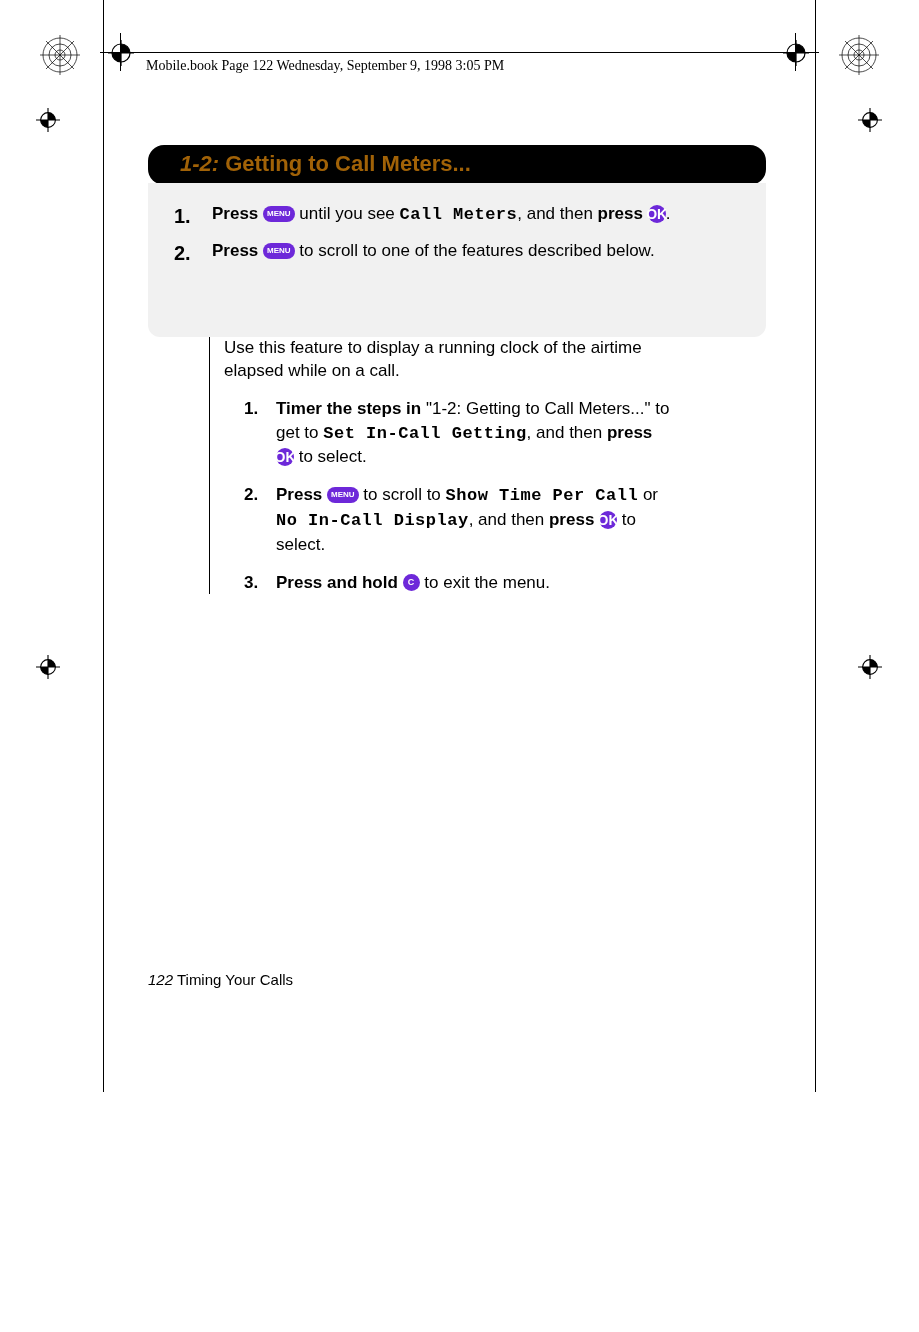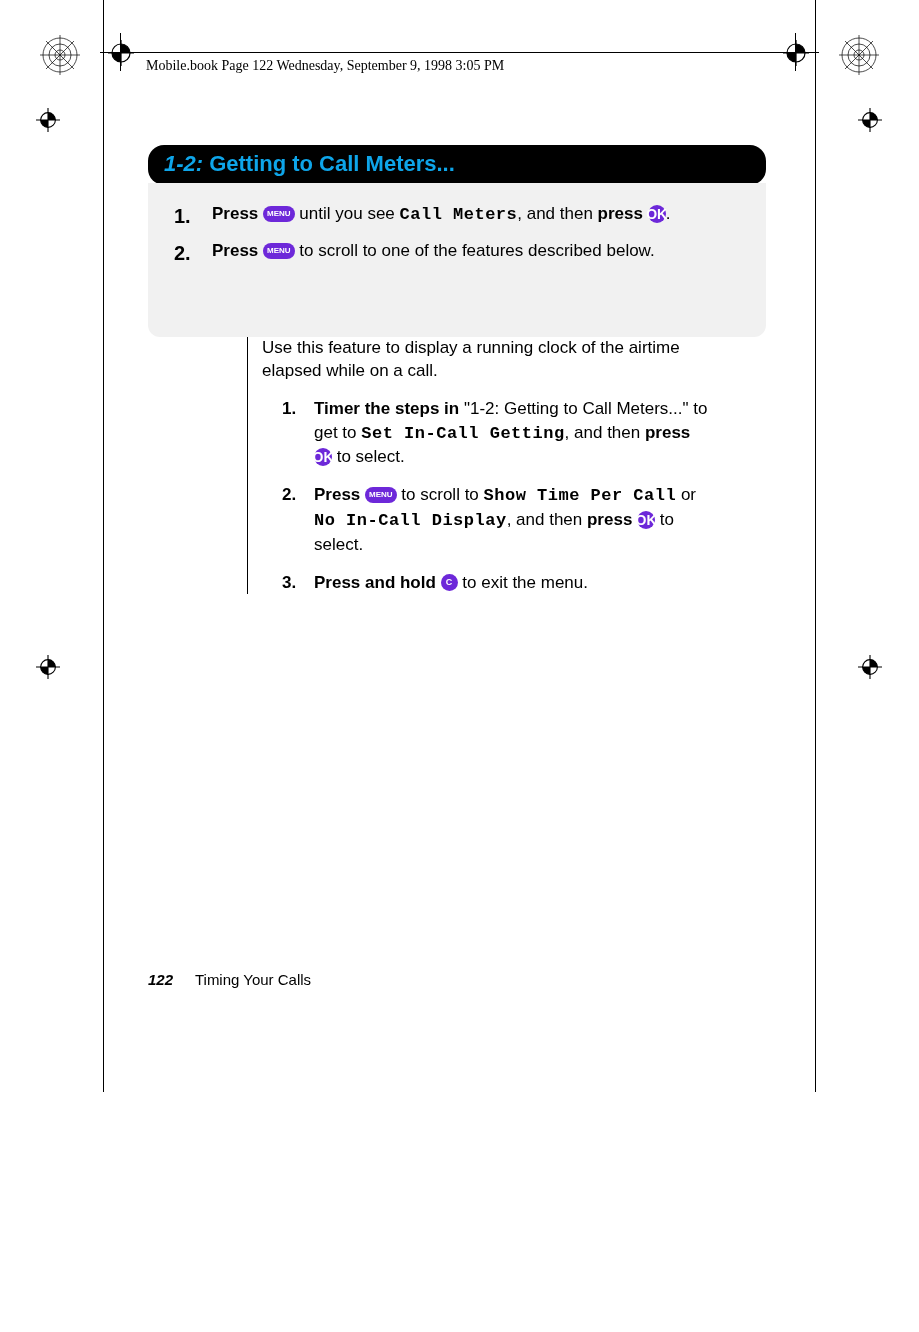--- a/index.html
+++ b/index.html
@@ -59,23 +59,23 @@
 
   
   .content {
     position: absolute;
     top: 145px;
     left: 148px;
     width: 618px;
   }
   .black-pill {
     background: #000;
-    color: #0ea5e9;
+    color: #a16207;
     border-radius: 16px;
-    padding: 6px 20px 8px 16px;
+    padding: 6px 20px 8px 32px;
     font-family: Arial, Helvetica, sans-serif;
   }
   .black-pill .num {
     font-style: italic;
     font-weight: 900;
     font-size: 22px;
     margin-right: 6px;
   }
   .black-pill .title {
     font-weight: 900;
@@ -138,21 +138,21 @@
   }
 
   h2.section {
     margin: 36px 0 8px 0;
     font-family: Arial, Helvetica, sans-serif;
     font-weight: 900;
     font-size: 25px;
     letter-spacing: -0.3px;
   }
   .indent-col {
-    margin-left: 99px;
+    margin-left: 61px;
     padding-left: 14px;
     border-left: 1px solid #000;
   }
   .lead-para {
     font-size: 17px;
     line-height: 1.35;
     margin: 0 0 14px 0;
     max-width: 430px;
   }
   .num-list {
@@ -175,21 +175,21 @@
   .num-list .li-body { flex: 1; }
 
   
   .footer {
     position: absolute;
     left: 148px;
     bottom: 104px;
     font-family: Arial, Helvetica, sans-serif;
     font-size: 15px;
   }
-  .footer .pg { font-weight: 700; font-style: italic; margin-right: 18px; }
+  .footer .pg { font-weight: 400; font-style: italic; }
   .footer .chap { }
 
 </style>
 </head>
 <body>
 
 <div class="page">
 
   <div class="reg-layer">
     <div class="vline" style="left:103px;"></div>

